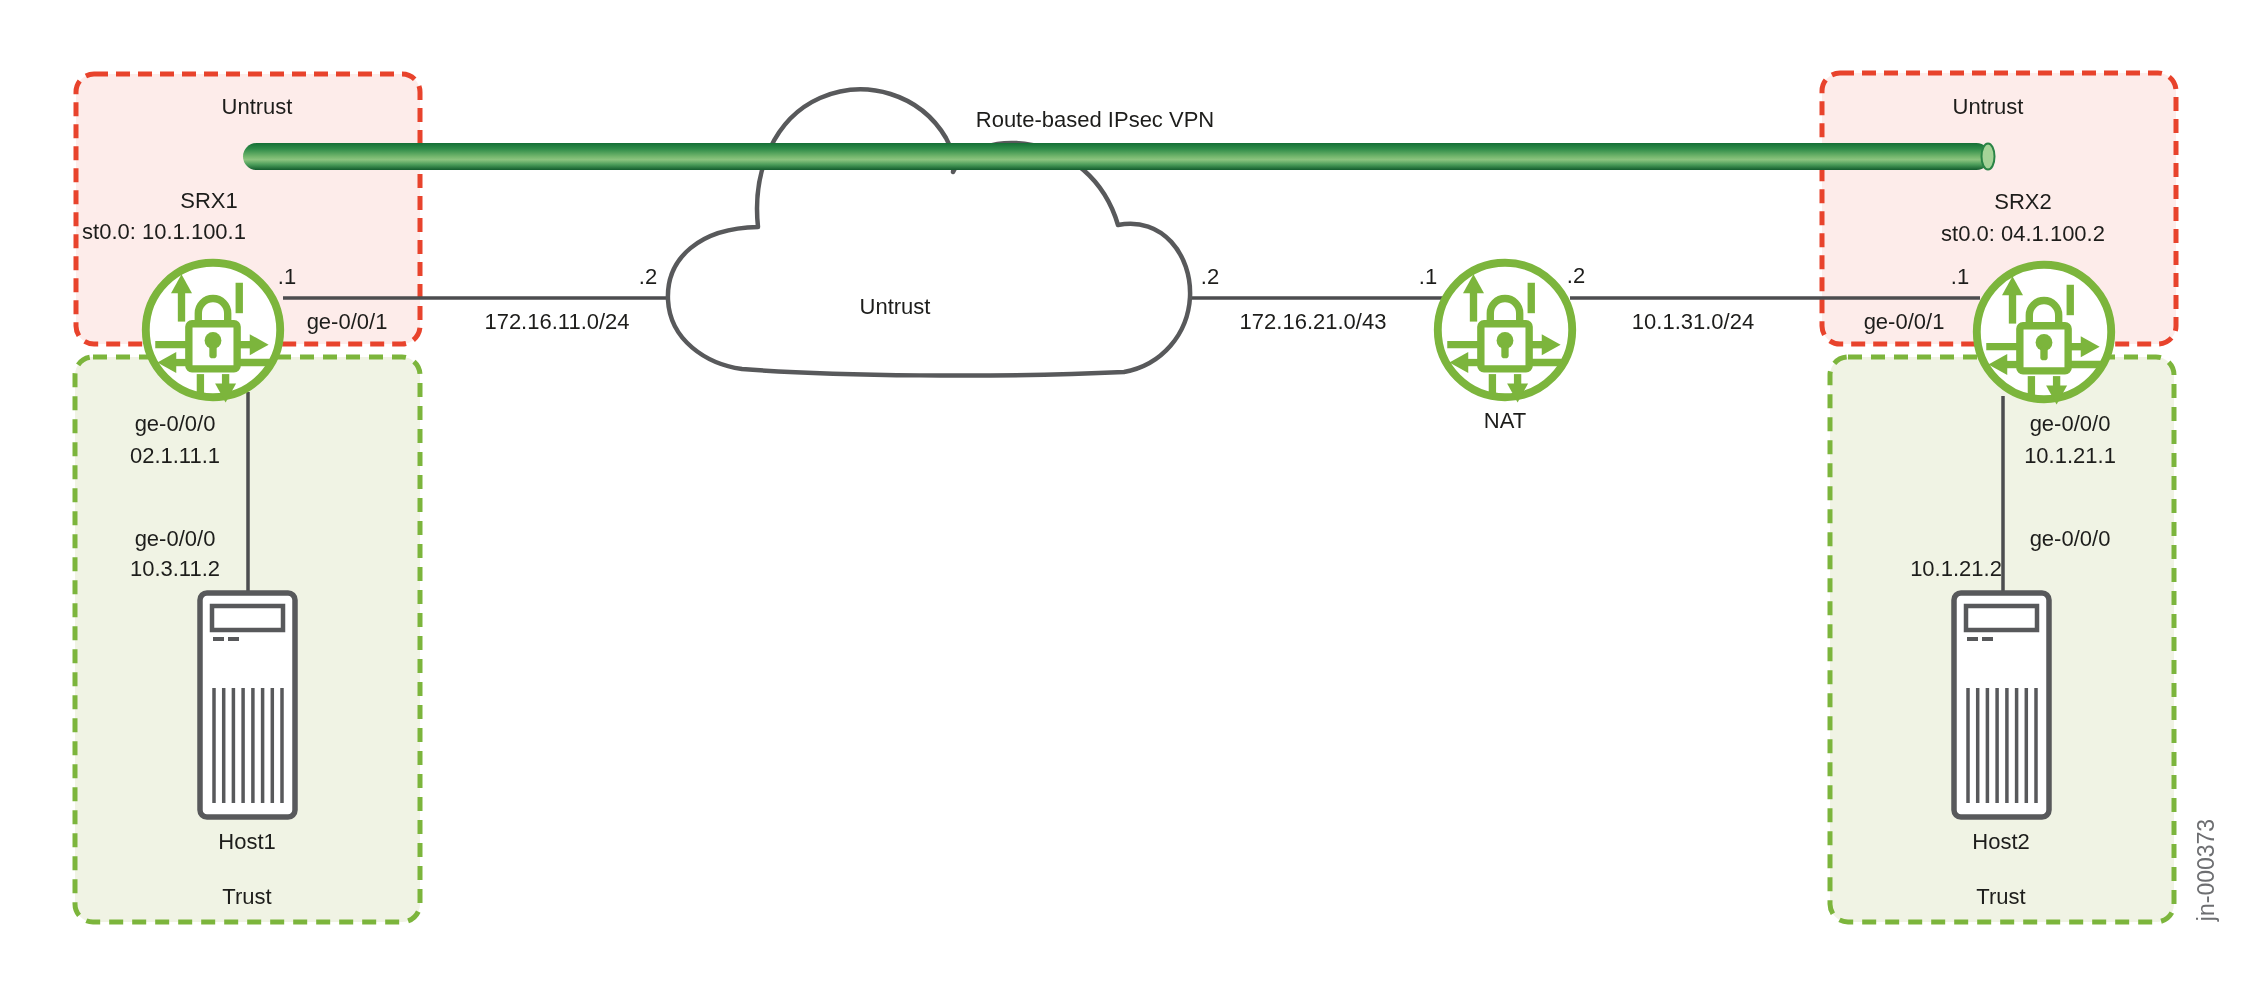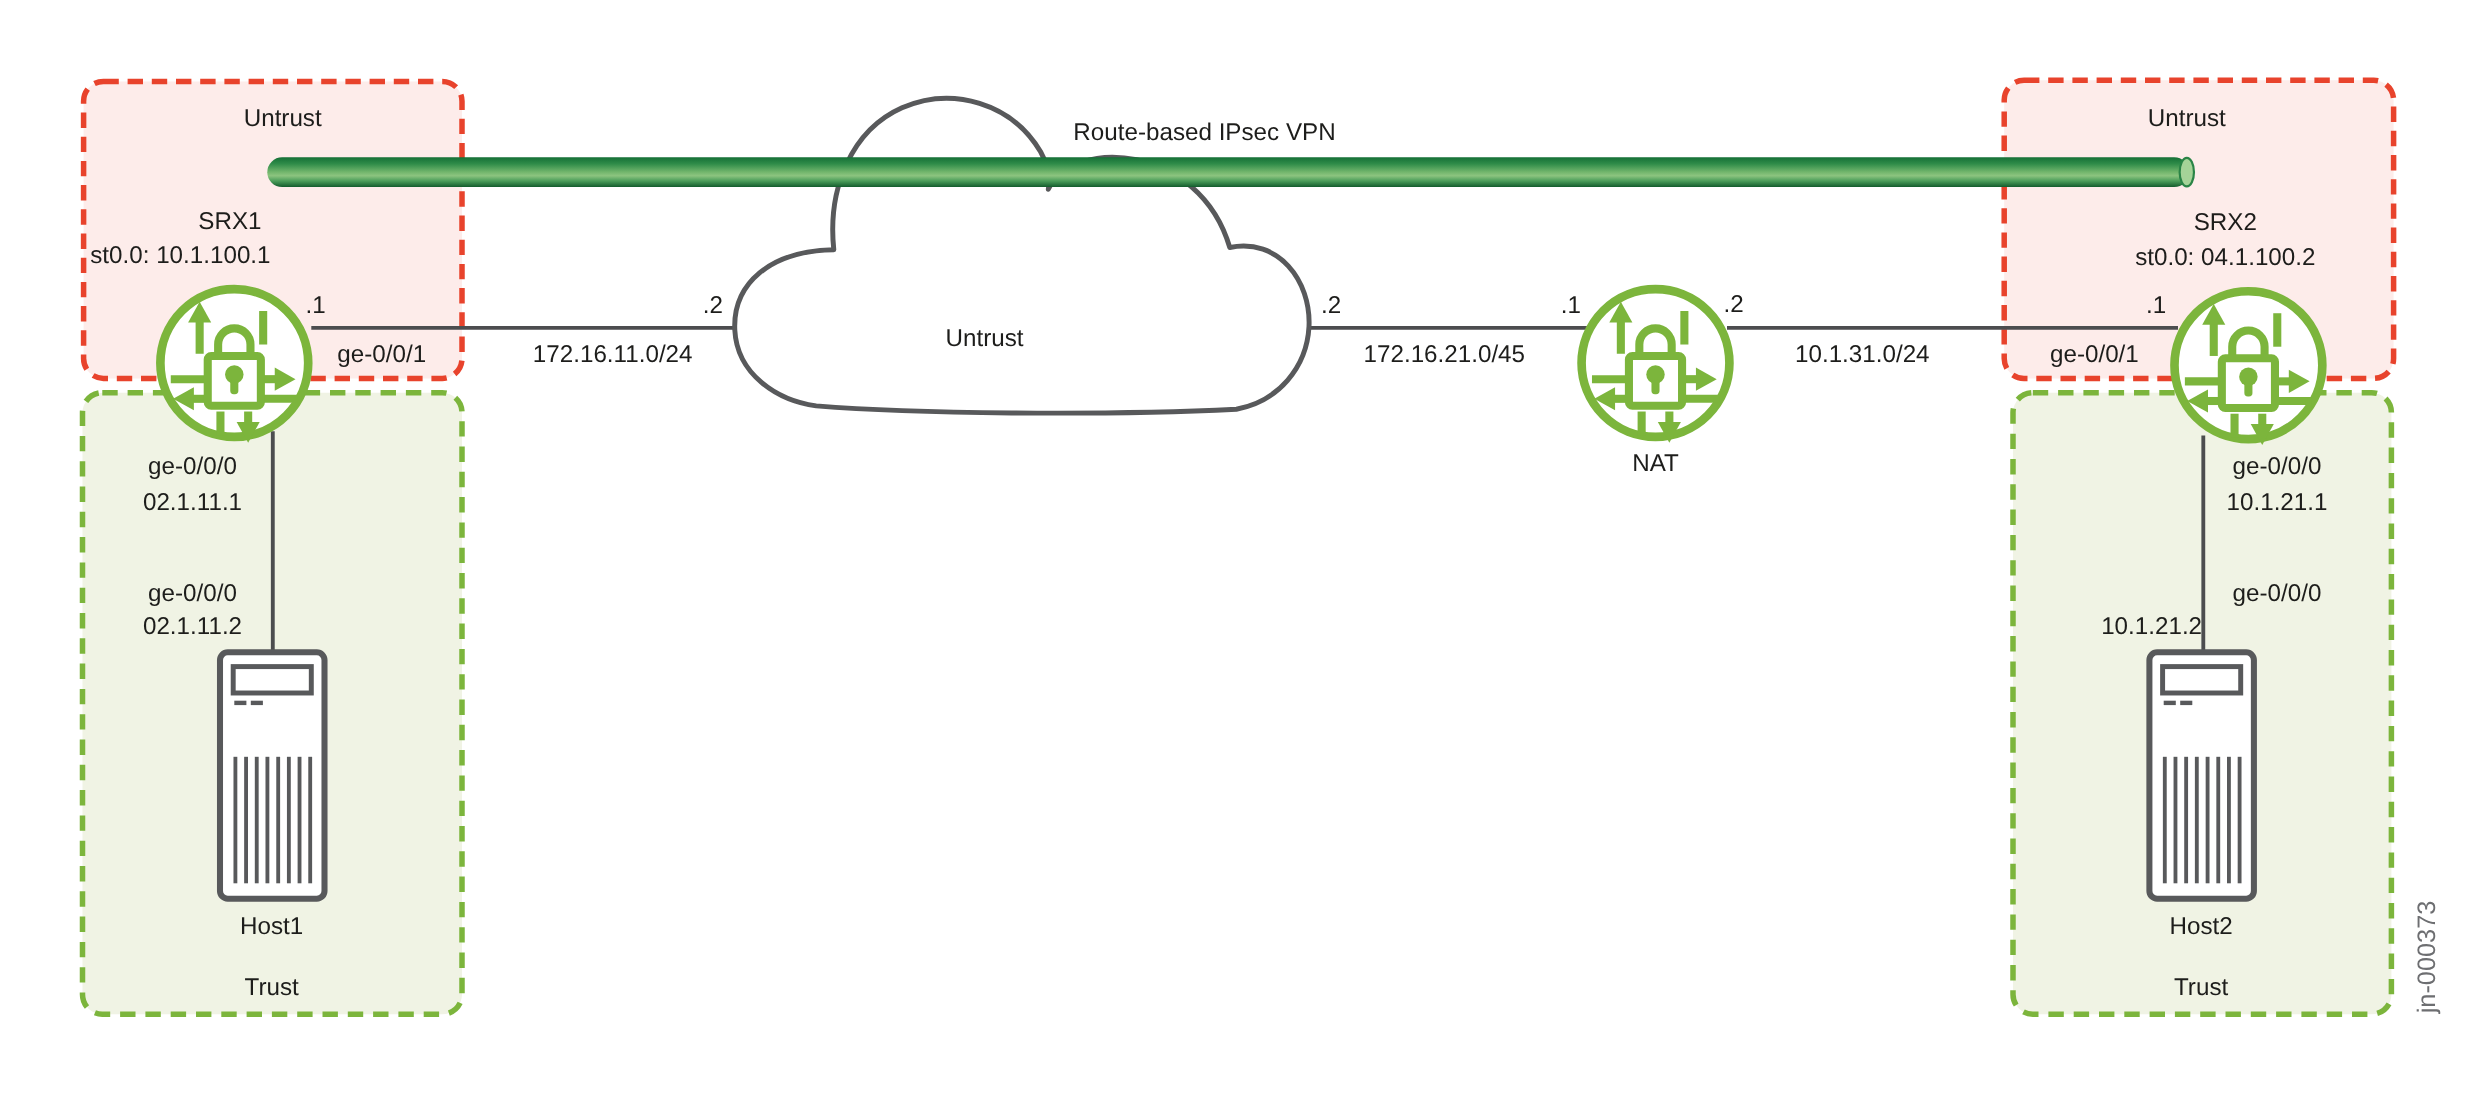--- a/index.html
+++ b/index.html
@@ -110,36 +110,36 @@
 
   <div class="lbl" style="left:287px;top:277px">.1</div>
   <div class="lbl" style="left:347px;top:322px">ge-0/0/1</div>
   <div class="lbl" style="left:557px;top:322px">172.16.11.0/24</div>
   <div class="lbl" style="left:648px;top:277px">.2</div>
 
   <div class="lbl" style="left:895px;top:307px">Untrust</div>
   <div class="lbl" style="left:1095px;top:120px">Route-based IPsec VPN</div>
 
   <div class="lbl" style="left:1210px;top:277px">.2</div>
-  <div class="lbl" style="left:1313px;top:322px">172.16.21.0/45</div>
+  <div class="lbl" style="left:1313px;top:322px">172.16.21.0/43</div>
   <div class="lbl" style="left:1428px;top:277px">.1</div>
   <div class="lbl" style="left:1505px;top:421px">NAT</div>
   <div class="lbl" style="left:1576px;top:276px">.2</div>
   <div class="lbl" style="left:1693px;top:322px">10.1.31.0/24</div>
   <div class="lbl" style="left:1960px;top:277px">.1</div>
   <div class="lbl" style="left:1904px;top:322px">ge-0/0/1</div>
 
   <div class="lbl" style="left:1988px;top:107px">Untrust</div>
   <div class="lbl" style="left:2023px;top:202px">SRX2</div>
   <div class="lbl" style="left:2023px;top:234px">st0.0: 04.1.100.2</div>
 
   <div class="lbl" style="left:175px;top:424px">ge-0/0/0</div>
   <div class="lbl" style="left:175px;top:456px">02.1.11.1</div>
   <div class="lbl" style="left:175px;top:539px">ge-0/0/0</div>
-  <div class="lbl" style="left:175px;top:569px">02.1.11.2</div>
+  <div class="lbl" style="left:175px;top:569px">10.3.11.2</div>
 
   <div class="lbl" style="left:2070px;top:424px">ge-0/0/0</div>
   <div class="lbl" style="left:2070px;top:456px">10.1.21.1</div>
   <div class="lbl" style="left:2070px;top:539px">ge-0/0/0</div>
   <div class="lbl" style="left:1956px;top:569px">10.1.21.2</div>
 
   <div class="lbl" style="left:247px;top:842px">Host1</div>
   <div class="lbl" style="left:247px;top:897px">Trust</div>
   <div class="lbl" style="left:2001px;top:842px">Host2</div>
   <div class="lbl" style="left:2001px;top:897px">Trust</div>

